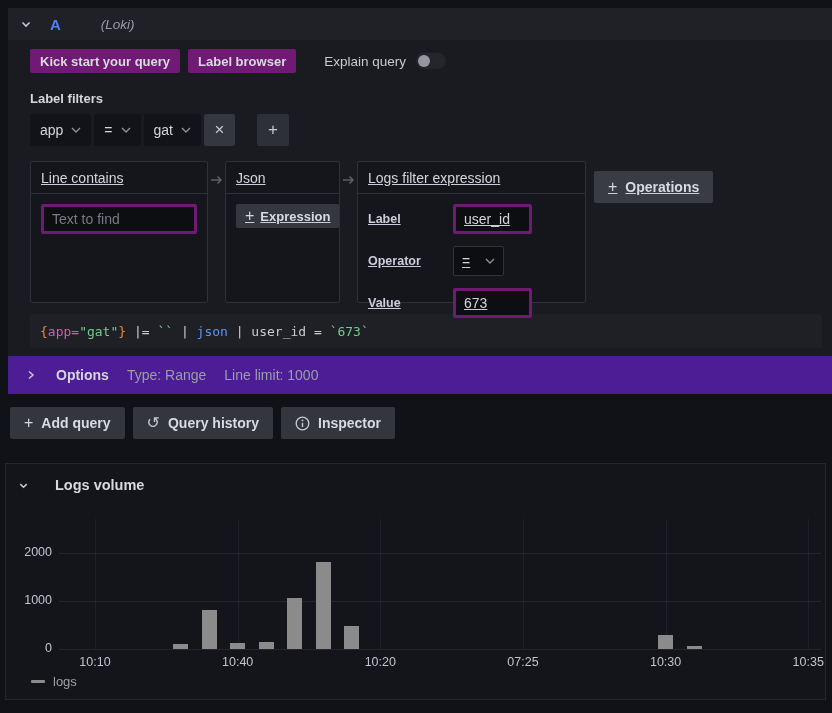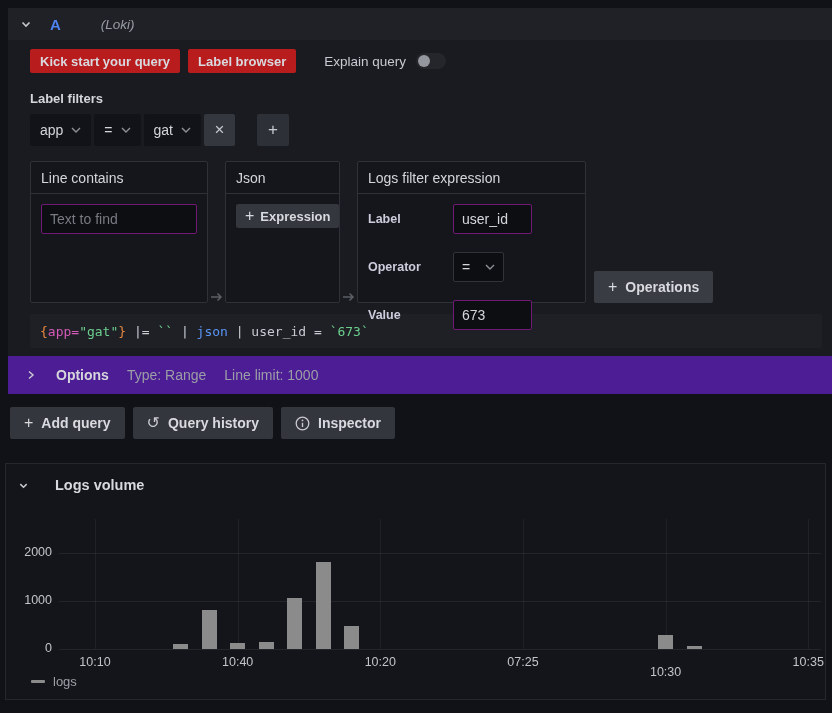--- a/index.html
+++ b/index.html
@@ -6,53 +6,53 @@
   body{width:832px;height:713px;position:relative;overflow:hidden;
        font-family:"Liberation Sans",sans-serif;color:#ccccdc;-webkit-font-smoothing:antialiased;}
 
   
   .editor{position:absolute;left:8px;top:8px;width:824px;background:#191b20;}
   .qheader{height:32px;background:#1f2127;display:flex;align-items:center;padding:0 12px;gap:14px;}
   .refid{color:#4d82f0;font-weight:bold;font-size:15px;margin-left:4px;}
   .ds{color:#9a9da5;font-style:italic;font-size:13.5px;margin-left:26px;}
 
   .toolbar{margin:9px 0 0 22px;display:flex;align-items:center;height:24px;}
-  .btn-sm{height:24px;background:#b91c1c;border:none;border-radius:2px;color:#d9dae0;
+  .btn-sm{height:24px;background:#701a75;border:none;border-radius:2px;color:#d9dae0;
           font-family:inherit;font-size:13px;font-weight:600;padding:0 10px;display:flex;align-items:center;cursor:pointer;}
   .btn-sm + .btn-sm{margin-left:8px;}
   .explain-lbl{margin-left:28px;font-size:13.5px;color:#c9cad1;}
   .toggle{margin-left:10px;width:30px;height:16px;border-radius:9px;background:#24262c;position:relative;cursor:pointer;}
   .toggle .knob{position:absolute;left:2px;top:2px;width:12px;height:12px;border-radius:50%;background:#95979f;}
 
   .lf-title{margin:18px 0 0 22px;font-size:13px;font-weight:bold;color:#d5d6dc;}
   .lf-row{margin:8px 0 0 22px;display:flex;align-items:center;}
   .seg{height:32px;background:#111318;border-radius:2px;padding:0 10px;display:flex;align-items:center;gap:8px;
        font-size:14px;color:#d5d6dc;cursor:pointer;margin-right:3px;}
   .xbtn{width:31px;height:32px;background:#34373d;border:none;border-radius:2px;color:#c9cad1;font-size:17px;
         display:flex;align-items:center;justify-content:center;cursor:pointer;font-family:inherit;}
   .plusbtn{width:32px;height:32px;background:#2d3036;border:none;border-radius:2px;color:#c9cad1;font-size:17px;
         display:flex;align-items:center;justify-content:center;cursor:pointer;margin-left:22px;font-family:inherit;}
 
-  .ops-row{margin:15px 0 0 22px;display:flex;align-items:flex-end;}
+  .ops-row{margin:15px 0 0 22px;display:flex;align-items:flex-start;text-decoration:underline;}
   .card{background:#14161b;border:1px solid #2e3138;border-radius:2px;height:142px;box-sizing:border-box;
         display:flex;flex-direction:column;}
   .card-hd{height:31px;border-bottom:1px solid #2e3138;display:flex;align-items:center;padding:0 10px;
            font-size:14px;color:#d5d6dc;flex:none;}
   .card-bd{padding:10px;flex:1;}
   .card-line{width:178px;}
   .card-json{width:115px;}
   .card-lfe{width:229px;}
   .arrowbox{width:17px;display:flex;justify-content:center;padding-top:13px;flex:none;}
-  .tinput{box-sizing:border-box;height:30px;background:#0d0e12;border:1px solid #701a75;border-radius:2px;
+  .tinput{box-sizing:border-box;height:30px;background:#0d0e12;border:3px solid #701a75;border-radius:2px;
           color:#d5d6dc;font-family:inherit;font-size:14px;padding:0 8px;}
   .tinput::placeholder{color:#787b83;}
   .w-full{width:100%;}
   .btn-expr{height:24px;background:#34373d;border:none;border-radius:2px;color:#d9dae0;font-family:inherit;
             font-size:13px;font-weight:600;padding:0 9px;display:flex;align-items:center;gap:6px;cursor:pointer;}
-  .lfe-grid{display:grid;grid-template-columns:85px auto;row-gap:18px;align-items:center;}
+  .lfe-grid{display:grid;grid-template-columns:85px auto;row-gap:12px;align-items:center;}
   .lfe-lbl{font-size:12.5px;font-weight:bold;color:#ccccdc;}
   .op-select{width:51px;height:30px;box-sizing:border-box;background:#0d0e12;border:1px solid #30333a;border-radius:2px;
              display:flex;align-items:center;justify-content:space-between;padding:0 8px;font-size:14px;color:#d5d6dc;cursor:pointer;}
   .btn-operations{margin-left:8px;margin-top:10px;height:32px;background:#393c42;border:none;border-radius:2px;
              color:#d9dae0;font-family:inherit;font-size:14px;font-weight:600;padding:0 14px;
              display:flex;align-items:center;gap:8px;cursor:pointer;}
   .plus-glyph{font-size:16px;font-weight:normal;line-height:1;}
 
   .code-row{margin:11px 10px 0 22px;height:34px;background:#1e2026;border-radius:2px;display:flex;align-items:center;
             padding:0 10px;font-family:"DejaVu Sans Mono",monospace;font-size:13px;cursor:text;}
@@ -251,21 +251,21 @@
       <div class="ytick" style="left: 6px; top: 81px;">2000</div>
       <div class="gridline-v" style="left: 89px; top: 55px; height: 130px;"></div>
       <div class="xtick" style="left: 59px; top: 191px;">10:10</div>
       <div class="gridline-v" style="left: 231.65px; top: 55px; height: 130px;"></div>
       <div class="xtick" style="left: 201.65px; top: 191px;">10:40</div>
       <div class="gridline-v" style="left: 374.3px; top: 55px; height: 130px;"></div>
       <div class="xtick" style="left: 344.3px; top: 191px;">10:20</div>
       <div class="gridline-v" style="left: 516.95px; top: 55px; height: 130px;"></div>
       <div class="xtick" style="left: 486.95px; top: 191px;">07:25</div>
       <div class="gridline-v" style="left: 659.6px; top: 55px; height: 130px;"></div>
-      <div class="xtick" style="left: 629.6px; top: 191px; margin-top: 10px;">10:30</div>
+      <div class="xtick" style="left: 629.6px; top: 191px;">10:30</div>
       <div class="gridline-v" style="left: 802.25px; top: 55px; height: 130px;"></div>
       <div class="xtick" style="left: 772.25px; top: 191px;">10:35</div>
       <div class="bar" style="left: 167.09px; top: 180.2px; width: 15px; height: 4.8px; background: rgb(139, 139, 139);"></div>
       <div class="bar" style="left: 195.62px; top: 145.64px; width: 15px; height: 39.36px; background: rgb(139, 139, 139);"></div>
       <div class="bar" style="left: 224.15px; top: 179.24px; width: 15px; height: 5.76px; background: rgb(139, 139, 139);"></div>
       <div class="bar" style="left: 252.68px; top: 178.28px; width: 15px; height: 6.72px; background: rgb(139, 139, 139);"></div>
       <div class="bar" style="left: 281.21px; top: 133.64px; width: 15px; height: 51.36px; background: rgb(139, 139, 139);"></div>
       <div class="bar" style="left: 309.74px; top: 97.64px; width: 15px; height: 87.36px; background: rgb(139, 139, 139);"></div>
       <div class="bar" style="left: 338.27px; top: 161.96px; width: 15px; height: 23.04px; background: rgb(139, 139, 139);"></div>
       <div class="bar" style="left: 652.1px; top: 170.6px; width: 15px; height: 14.4px; background: rgb(139, 139, 139);"></div>

